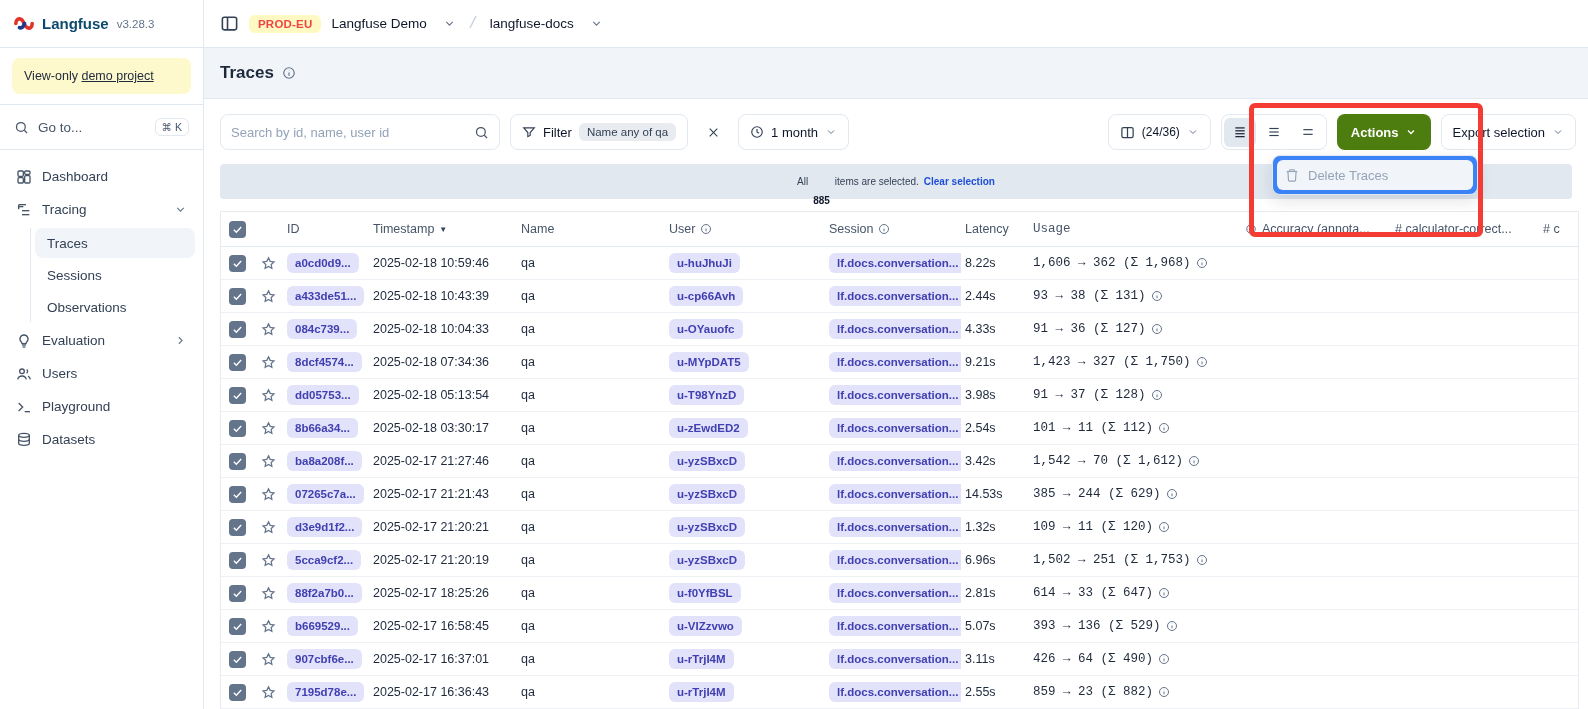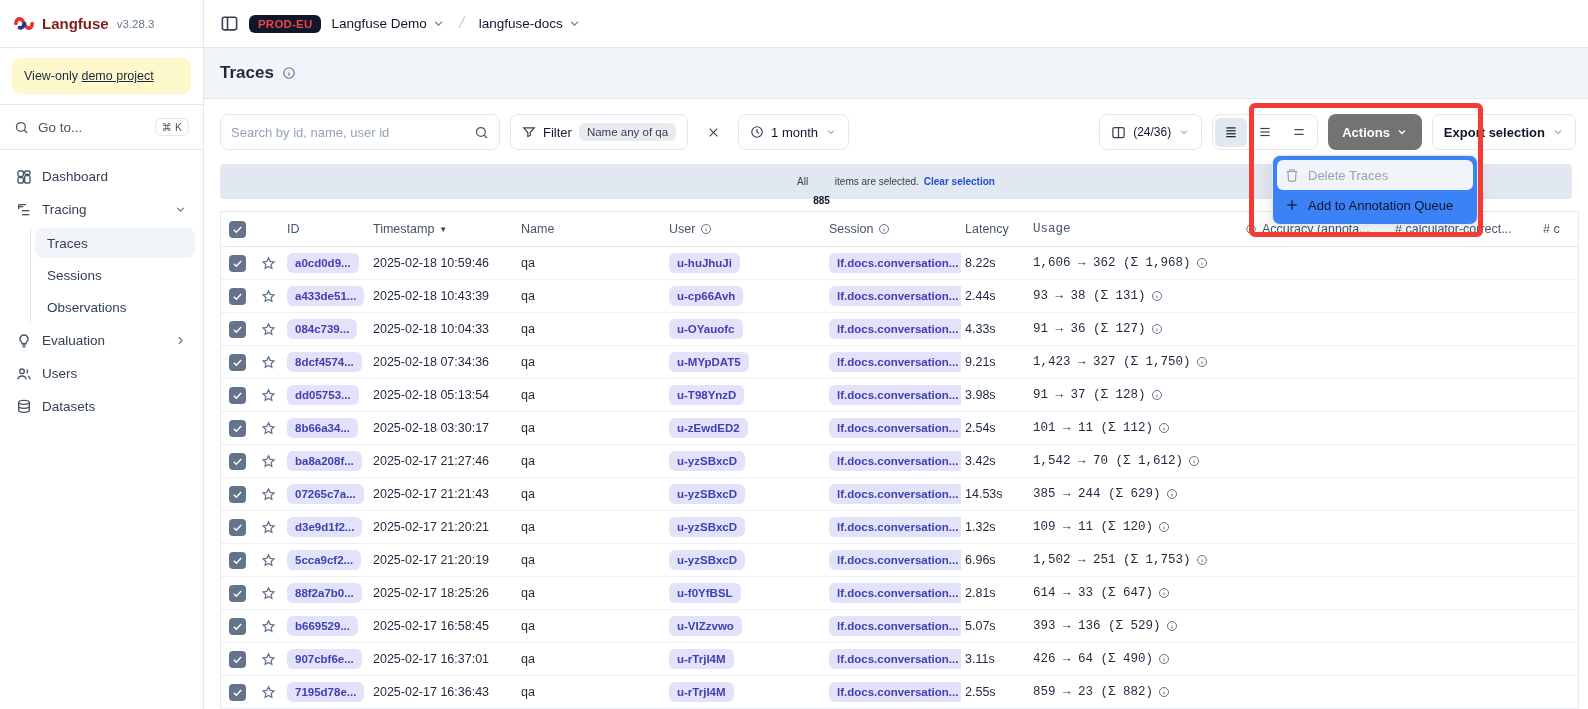--- a/index.html
+++ b/index.html
@@ -3,61 +3,61 @@
 <meta charset="utf-8">
 <style>
   * { margin:0; padding:0; box-sizing:border-box; }
   html,body { background:#fff; }
   body { font-family:"Liberation Sans","DejaVu Sans",sans-serif; color:#0f172a; }
   .screen { position:relative; width:1588px; height:709px; overflow:hidden; background:#fff; display:flex; }
 
   
   .sidebar { width:204px; flex:0 0 204px; background:#fff; border-right:1px solid #e2e8f0; display:flex; flex-direction:column; }
   .brand { height:48px; display:flex; align-items:center; gap:8px; padding:0 14px; border-bottom:1px solid #e2e8f0; }
-  .brand-name { font-size:15px; font-weight:700; color:#7f1d1d; }
+  .brand-name { font-size:15px; font-weight:700; color:#0c4a6e; }
   .brand-ver { font-size:11.5px; color:#64748b; }
   .viewonly { margin:10px 12px; background:#fdf9cd; border-radius:8px; padding:11px 12px; font-size:12.5px; color:#1e293b; }
   .viewonly u { text-decoration:underline; cursor:pointer; }
   .side-div { border-bottom:1px solid #e2e8f0; }
   .goto { height:44px; display:flex; align-items:center; gap:9px; padding:0 14px; color:#475569; font-size:13.5px; cursor:pointer; }
   .kbd { margin-left:auto; border:1px solid #e2e8f0; border-radius:6px; font-size:10.5px; color:#475569; padding:2px 6px; background:#fff; }
   .nav { padding:10px 8px; }
   .nav-item { height:33px; display:flex; align-items:center; gap:10px; padding:0 8px; border-radius:8px; color:#334155; font-size:13.5px; cursor:pointer; }
   .nav-item .nicon { display:flex; color:#475569; }
   .nav-item .trail { margin-left:auto; color:#64748b; display:flex; }
   .subnav { margin:2px 0 2px 22px; border-left:1px solid #e2e8f0; padding-left:4px; display:flex; flex-direction:column; gap:2px; }
   .subnav-item { height:30px; display:flex; align-items:center; padding:0 12px; border-radius:8px; font-size:13.5px; color:#334155; cursor:pointer; }
   .subnav-item.active { background:#f1f5f9; font-weight:500; }
 
   
   .main { position:relative; flex:1; overflow:hidden; background:#fff; }
   .top-header { height:48px; border-bottom:1px solid #e2e8f0; display:flex; align-items:center; gap:10px; padding:0 16px; background:#fff; }
   .panel-btn { display:flex; color:#334155; cursor:pointer; }
-  .env-badge { background:#0f172a; color:#ef4444; font-size:11.5px; font-weight:600; padding:3px 9px; border-radius:6px; letter-spacing:.2px; }
-  .crumb { display:flex; align-items:center; gap:5px; font-size:13.5px; font-weight:500; color:#0f172a; cursor:pointer; }
+  .env-badge { background:#fef9c3; color:#ef4444; font-size:11.5px; font-weight:600; padding:3px 9px; border-radius:6px; letter-spacing:.2px; }
+  .crumb { display:flex; align-items:center; gap:16px; font-size:13.5px; font-weight:500; color:#0f172a; cursor:pointer; }
   .crumb .chev { color:#64748b; display:flex; }
   .slash { color:#cbd5e1; font-size:15px; }
 
   .title-bar { height:51px; background:#f1f5f9; border-bottom:1px solid #e2e8f0; display:flex; align-items:center; gap:8px; padding:0 16px; }
   .page-title { font-size:17px; font-weight:700; color:#1e293b; }
   .iinfo { color:#64748b; display:inline-flex; }
 
   .toolbar { margin-top:15px; padding:0 12px 0 16px; display:flex; align-items:center; justify-content:space-between;gap:24px; }
   .tb-left, .tb-right { display:flex; align-items:center; gap:10px; }
   .search-box { width:280px; height:36px; border:1px solid #e2e8f0; border-radius:8px; display:flex; align-items:center; padding:0 10px; background:#fff; }
   .search-box input { border:none; outline:none; flex:1; font-size:13px; color:#0f172a; font-family:inherit; background:transparent; }
   .search-box input::placeholder { color:#94a3b8; }
   .search-box .sicon { color:#475569; display:flex; }
   .btn { height:36px; border:1px solid #e2e8f0; border-radius:8px; background:#fff; display:flex; align-items:center; gap:7px; padding:0 11px; font-size:13px; color:#0f172a; cursor:pointer; font-family:inherit; }
   .chip { background:#e8ebf0; border-radius:6px; font-size:11.5px; color:#334155; padding:3px 8px; white-space:nowrap; }
   .ghost-x { width:30px; height:36px; display:flex; align-items:center; justify-content:center; color:#334155; cursor:pointer; background:none; border:none; }
   .toggle-group { height:36px; border:1px solid #e2e8f0; border-radius:8px; display:flex; align-items:center; padding:2px; gap:2px; background:#fff; }
   .toggle-cell { width:32px; height:29px; display:flex; align-items:center; justify-content:center; border-radius:6px; color:#334155; cursor:pointer; }
   .toggle-cell.active { background:#e2e8f0; color:#0f172a; }
-  .btn-dark { height:36px; border:none; border-radius:8px; background:#737373; color:#fff; display:flex; align-items:center; gap:6px; padding:0 14px; font-size:13px; font-weight:600; cursor:pointer; font-family:inherit; }
+  .btn-dark { height:36px; border:none; border-radius:8px; background:#4d7c0f; color:#fff; display:flex; align-items:center; gap:6px; padding:0 14px; font-size:13px; font-weight:600; cursor:pointer; font-family:inherit; }
   .chev-dim { color:#64748b; display:flex; }
 
   .banner { margin:14px 16px 0 16px; height:35px; background:#e2e8f0; border-radius:4px; display:flex; align-items:center; justify-content:center; gap:5px; font-size:10px; color:#334155; }
   .banner b { color:#0f172a;margin-top:38px; }
   .banner .clear { color:#1d4ed8; font-weight:700; cursor:pointer;text-align:right; }
 
   
   .table { margin:12px 9px 0 16px; border:1px solid #e7ebf0; border-bottom:none; background:#fff; }
   .thead { display:flex; height:35px; align-items:center; border-bottom:1px solid #e2e8f0; font-size:12.5px; color:#475569; font-weight:500; }
   .th { display:flex; align-items:center; gap:5px; padding-left:4px; white-space:nowrap; overflow:hidden; }
@@ -184,20 +184,29 @@
               <path d="M2.5 20c.8-3.2 3.4-5 6.5-5s5.7 1.8 6.5 5"></path>
               <path d="M16 5.2a3.5 3.5 0 0 1 0 5.6"></path>
               <path d="M18 15.3c1.8.8 3 2.3 3.5 4.7"></path>
             </svg>
           </span>
         <span>Users</span>
       </div>
       <div class="nav-item">
         <span class="nicon">
             <svg width="16" height="16" viewBox="0 0 24 24" fill="none" stroke="currentColor" stroke-width="2">
+              <polyline points="4 6 10 12 4 18"></polyline>
+              <line x1="13" y1="19" x2="21" y2="19"></line>
+            </svg>
+          </span>
+        <span>Playground</span>
+      </div>
+      <div class="nav-item">
+        <span class="nicon">
+            <svg width="16" height="16" viewBox="0 0 24 24" fill="none" stroke="currentColor" stroke-width="2">
               <ellipse cx="12" cy="5" rx="8" ry="3"></ellipse>
               <path d="M4 5v6c0 1.7 3.6 3 8 3s8-1.3 8-3V5"></path>
               <path d="M4 11v6c0 1.7 3.6 3 8 3s8-1.3 8-3v-6"></path>
             </svg>
           </span>
         <span>Datasets</span>
       </div>
     </nav>
   </aside>
 
@@ -321,21 +330,21 @@
                 <line x1="4" y1="16" x2="20" y2="16"></line>
               </svg>
             </span>
         </div>
         <button class="btn-dark">
           <span>Actions</span>
           <svg width="12" height="12" viewBox="0 0 24 24" fill="none" stroke="currentColor" stroke-width="2.5">
               <polyline points="6 9 12 15 18 9"></polyline>
             </svg>
         </button>
-        <button class="btn" style="font-weight:700">
+        <button class="btn" style="font-weight:400">
           <span>Export selection</span>
           <span class="chev-dim">
               <svg width="12" height="12" viewBox="0 0 24 24" fill="none" stroke="currentColor" stroke-width="2">
                 <polyline points="6 9 12 15 18 9"></polyline>
               </svg>
             </span>
         </button>
       </div>
     </div>
 
@@ -1003,26 +1012,17 @@
       <div class="menu-item disabled">
         <span style="display:flex">
             <svg width="14" height="14" viewBox="0 0 24 24" fill="none" stroke="currentColor" stroke-width="2">
               <polyline points="3 6 21 6"></polyline>
               <path d="M8 6V4a1 1 0 0 1 1-1h6a1 1 0 0 1 1 1v2"></path>
               <path d="M5 6l1 15a1.5 1.5 0 0 0 1.5 1.4h9A1.5 1.5 0 0 0 18 21l1-15"></path>
             </svg>
           </span>
         <span>Delete Traces</span>
       </div>
-      <div class="menu-item normal">
-        <span style="display:flex">
-            <svg width="14" height="14" viewBox="0 0 24 24" fill="none" stroke="currentColor" stroke-width="2">
-              <line x1="12" y1="4" x2="12" y2="20"></line>
-              <line x1="4" y1="12" x2="20" y2="12"></line>
-            </svg>
-          </span>
-        <span>Add to Annotation Queue</span>
-      </div>
     </div>
 
     <div class="annotation-box"></div>
   </div>
 </div>
 
 </body></html>

